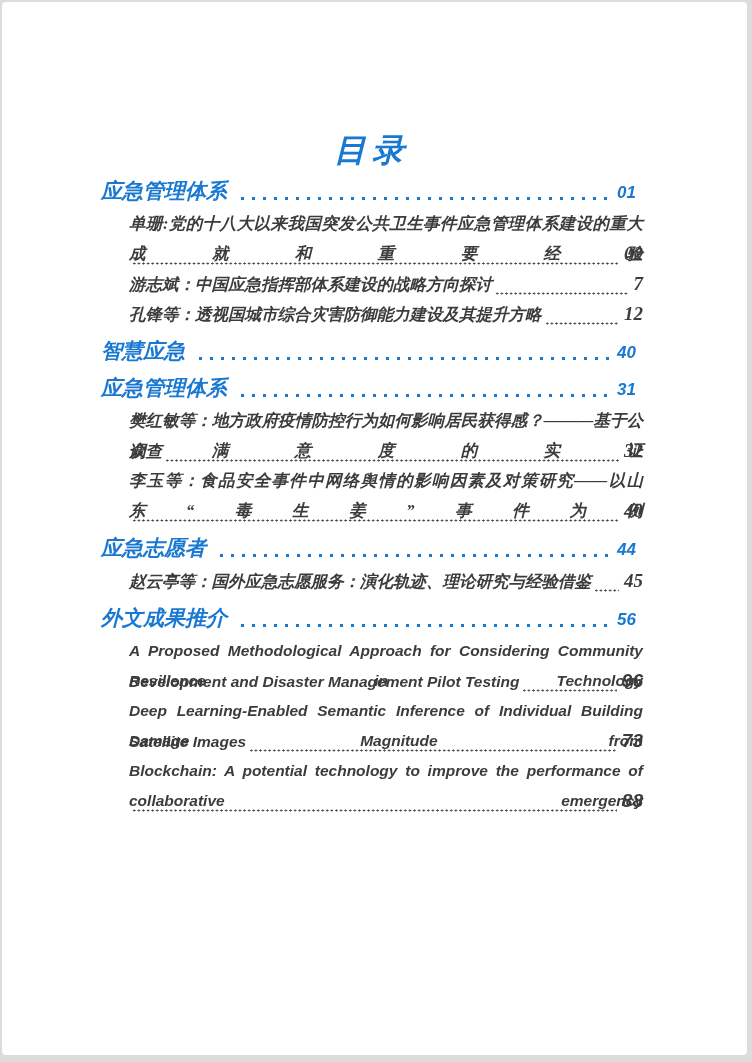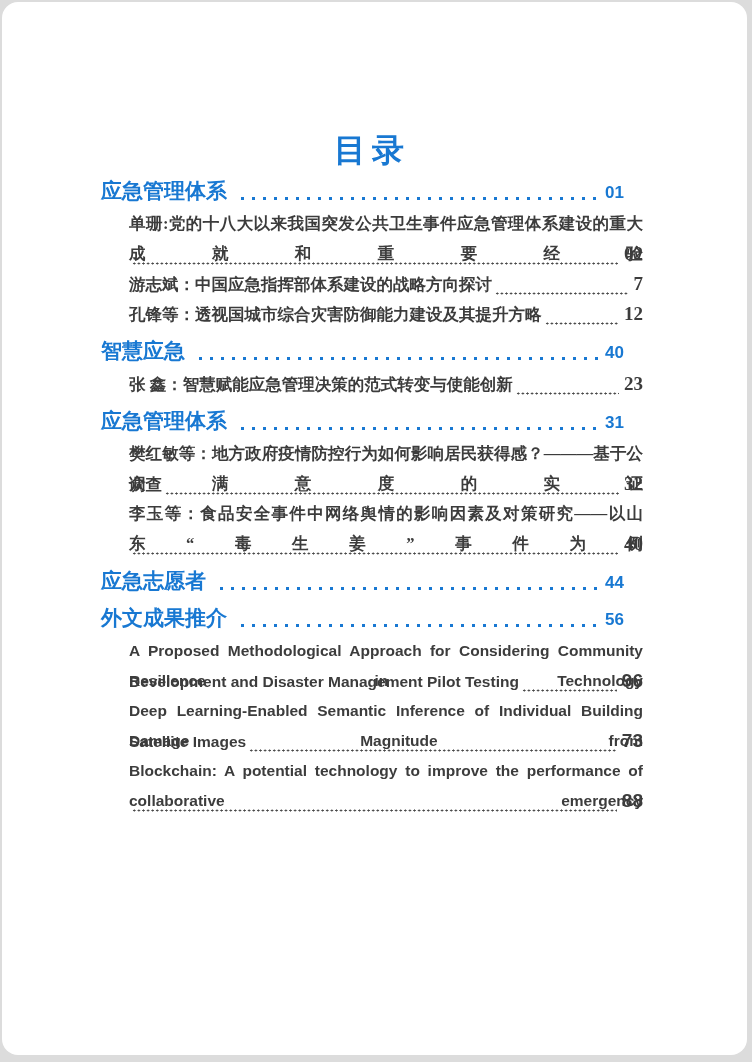--- a/index.html
+++ b/index.html
@@ -6,42 +6,43 @@
   body{
     width:752px;height:1062px;
     background:var(--canvas,#DCDCDC);
     position:relative;
     font-family:"Liberation Sans","DejaVu Sans",sans-serif;
     overflow:hidden;
   }
   .page{
     position:absolute;top:2px;left:2px;right:5px;bottom:7px;
     background:var(--paper,#FFFFFF);
-    border-radius:16px;
+    border-radius:4px;
+    font-style:italic;
   }
   .content{
     padding:130px 0 0 99px;
     width:542px;
   }
   .title{
     margin:0 0 10px 0;
     font-size:32px;line-height:36px;
     font-weight:bold;
     letter-spacing:6px;
     text-align:center;
     color:var(--accent,#1878D2);
   }
   .toc{width:542px;}
   
   .section-row{
     display:flex;align-items:baseline;
     color:var(--accent,#1878D2);
     font-weight:bold;
     font-size:21px;line-height:26px;
-    margin:9px 12px 3px 0;
+    margin:9px 0 3px 0;
   }
   .section-row:first-child{margin-top:0;}
   .section-row .page-no{font-size:17px;margin-right:7px;}
   
   .leader{flex:1 1 auto;align-self:stretch;position:relative;min-width:14px;}
   .leader::after{
     content:"";position:absolute;height:5px;
     background-repeat:repeat-x;
   }
   .accent-leader::after{
@@ -109,27 +110,20 @@
             <span class="etext">孔锋等：透视国城市综合灾害防御能力建设及其提升方略</span>
             <span class="leader fine-leader"></span>
             <span class="epage">12</span>
           </div>
         </div>
         <div class="section-row">
           <span class="label">智慧应急</span>
           <span class="leader accent-leader"></span>
           <span class="page-no">40</span>
         </div>
-        <div class="entry zh">
-          <div class="entry-line last">
-            <span class="etext">张 鑫：智慧赋能应急管理决策的范式转变与使能创新</span>
-            <span class="leader fine-leader"></span>
-            <span class="epage">23</span>
-          </div>
-        </div>
         <div class="section-row">
           <span class="label">应急管理体系</span>
           <span class="leader accent-leader"></span>
           <span class="page-no">31</span>
         </div>
         <div class="entry zh">
           <div class="entry-line justify">樊红敏等：地方政府疫情防控行为如何影响居民获得感？———基于公众满意度的实证</div>
           <div class="entry-line last">
             <span class="etext">调查</span>
             <span class="leader fine-leader"></span>
@@ -140,20 +134,27 @@
           <div class="entry-line justify">李玉等：食品安全事件中网络舆情的影响因素及对策研究——以山东“毒生姜”事件为例</div>
           <div class="entry-line last">
             <span class="leader fine-leader"></span>
             <span class="epage">40</span>
           </div>
         </div>
         <div class="section-row">
           <span class="label">应急志愿者</span>
           <span class="leader accent-leader"></span>
           <span class="page-no">44</span>
+        </div>
+        <div class="entry zh">
+          <div class="entry-line last">
+            <span class="etext">赵云亭等：国外应急志愿服务：演化轨迹、理论研究与经验借鉴</span>
+            <span class="leader fine-leader"></span>
+            <span class="epage">45</span>
+          </div>
         </div>
         <div class="section-row">
           <span class="label">外文成果推介</span>
           <span class="leader accent-leader"></span>
           <span class="page-no">56</span>
         </div>
         <div class="entry en">
           <div class="entry-line justify">A Proposed Methodological Approach for Considering Community Resilience in Technology</div>
           <div class="entry-line last">
             <span class="etext">Development and Disaster Management Pilot Testing</span>

